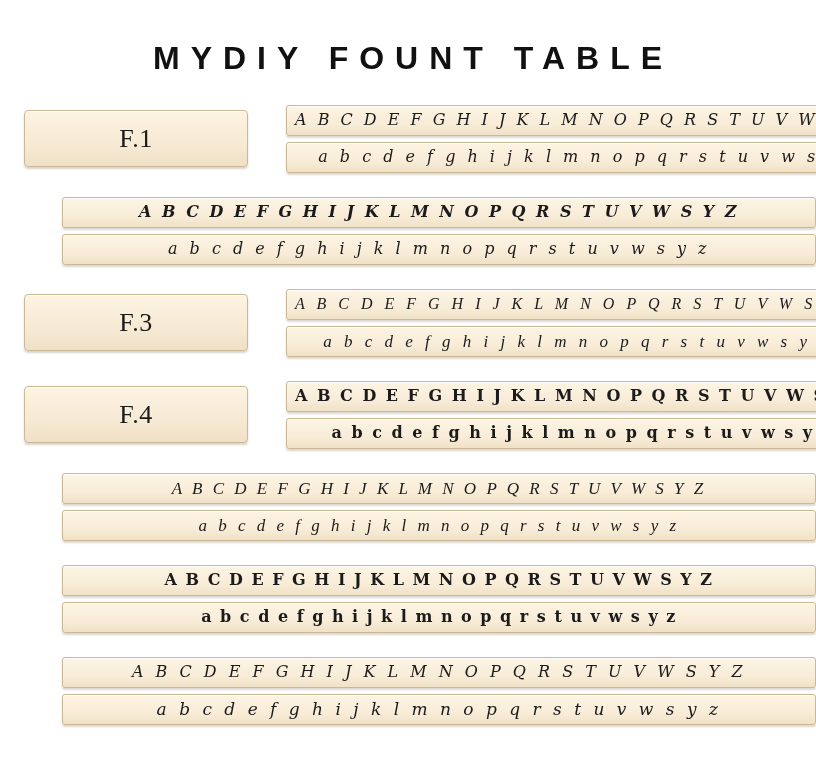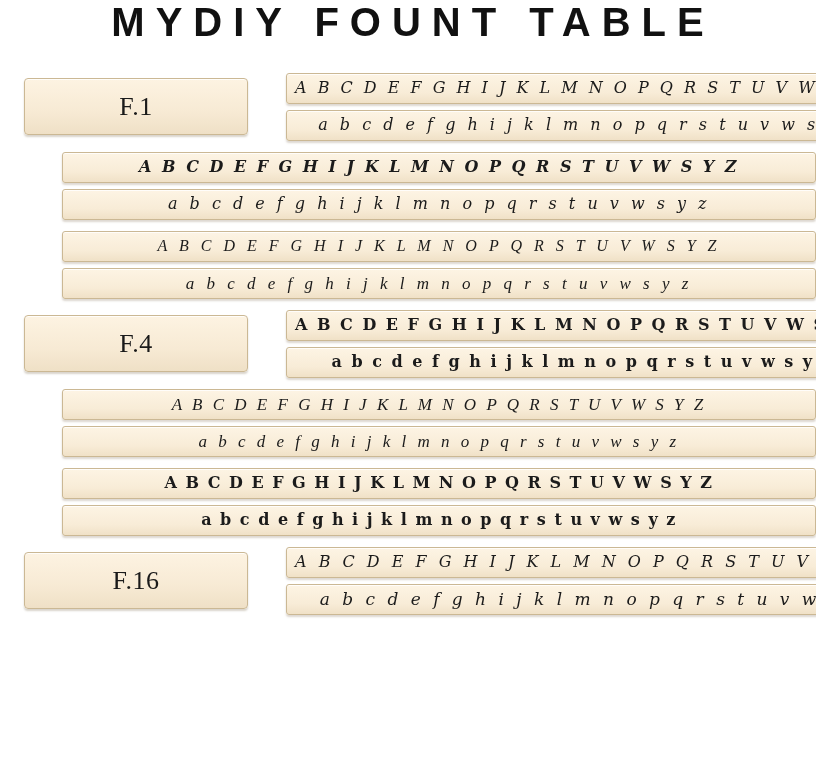--- a/index.html
+++ b/index.html
@@ -17,32 +17,33 @@
   .page {
     width: 816px;
     height: 770px;
     position: relative;
     background: #ffffff;
   }
   .title {
     text-align: center;
     font-family: "Liberation Sans", sans-serif;
     font-weight: bold;
-    font-size: 40px;
+    font-size: 32px;
     letter-spacing: 11px;
     color: #111111;
+    padding-top: 40px;
     padding-left: 10px;
     margin: 0;
     white-space: nowrap;
   }
   .rows {
     margin-top: 22px;
     display: flex;
     flex-direction: column;
-    gap: 0px;
+    gap: 13px;
   }
   .row {
     display: flex;
     align-items: center;
     height: 79px;
     padding-left: 24px;
     box-sizing: border-box;
   }
   .label-plate {
     width: 222px;
@@ -128,20 +129,23 @@
         <div class="strips">
           <div class="strip">
             <span class="strip-text f-fancy-upper">A B C D E F G H I J K L M N O P Q R S T U V W S Y Z</span>
           </div>
           <div class="strip">
             <span class="strip-text f-fancy-lower">a b c d e f g h i j k l m n o p q r s t u v w s y z</span>
           </div>
         </div>
       </div>
       <div class="row">
+        <div class="label-plate">
+          <span class="label-text">F.3</span>
+        </div>
         <div class="strips">
           <div class="strip">
             <span class="strip-text f-thin-upper">A B C D E F G H I J K L M N O P Q R S T U V W S Y Z</span>
           </div>
           <div class="strip">
             <span class="strip-text f-thin-lower">a b c d e f g h i j k l m n o p q r s t u v w s y z</span>
           </div>
         </div>
       </div>
       <div class="row">
@@ -171,23 +175,20 @@
         <div class="strips">
           <div class="strip">
             <span class="strip-text f-goth-upper">A B C D E F G H I J K L M N O P Q R S T U V W S Y Z</span>
           </div>
           <div class="strip">
             <span class="strip-text f-goth-lower">a b c d e f g h i j k l m n o p q r s t u v w s y z</span>
           </div>
         </div>
       </div>
       <div class="row">
-        <div class="label-plate">
-          <span class="label-text">F.16</span>
-        </div>
         <div class="strips">
           <div class="strip">
             <span class="strip-text f-calig-upper">A B C D E F G H I J K L M N O P Q R S T U V W S Y Z</span>
           </div>
           <div class="strip">
             <span class="strip-text f-calig-lower">a b c d e f g h i j k l m n o p q r s t u v w s y z</span>
           </div>
         </div>
       </div>
     </div>

